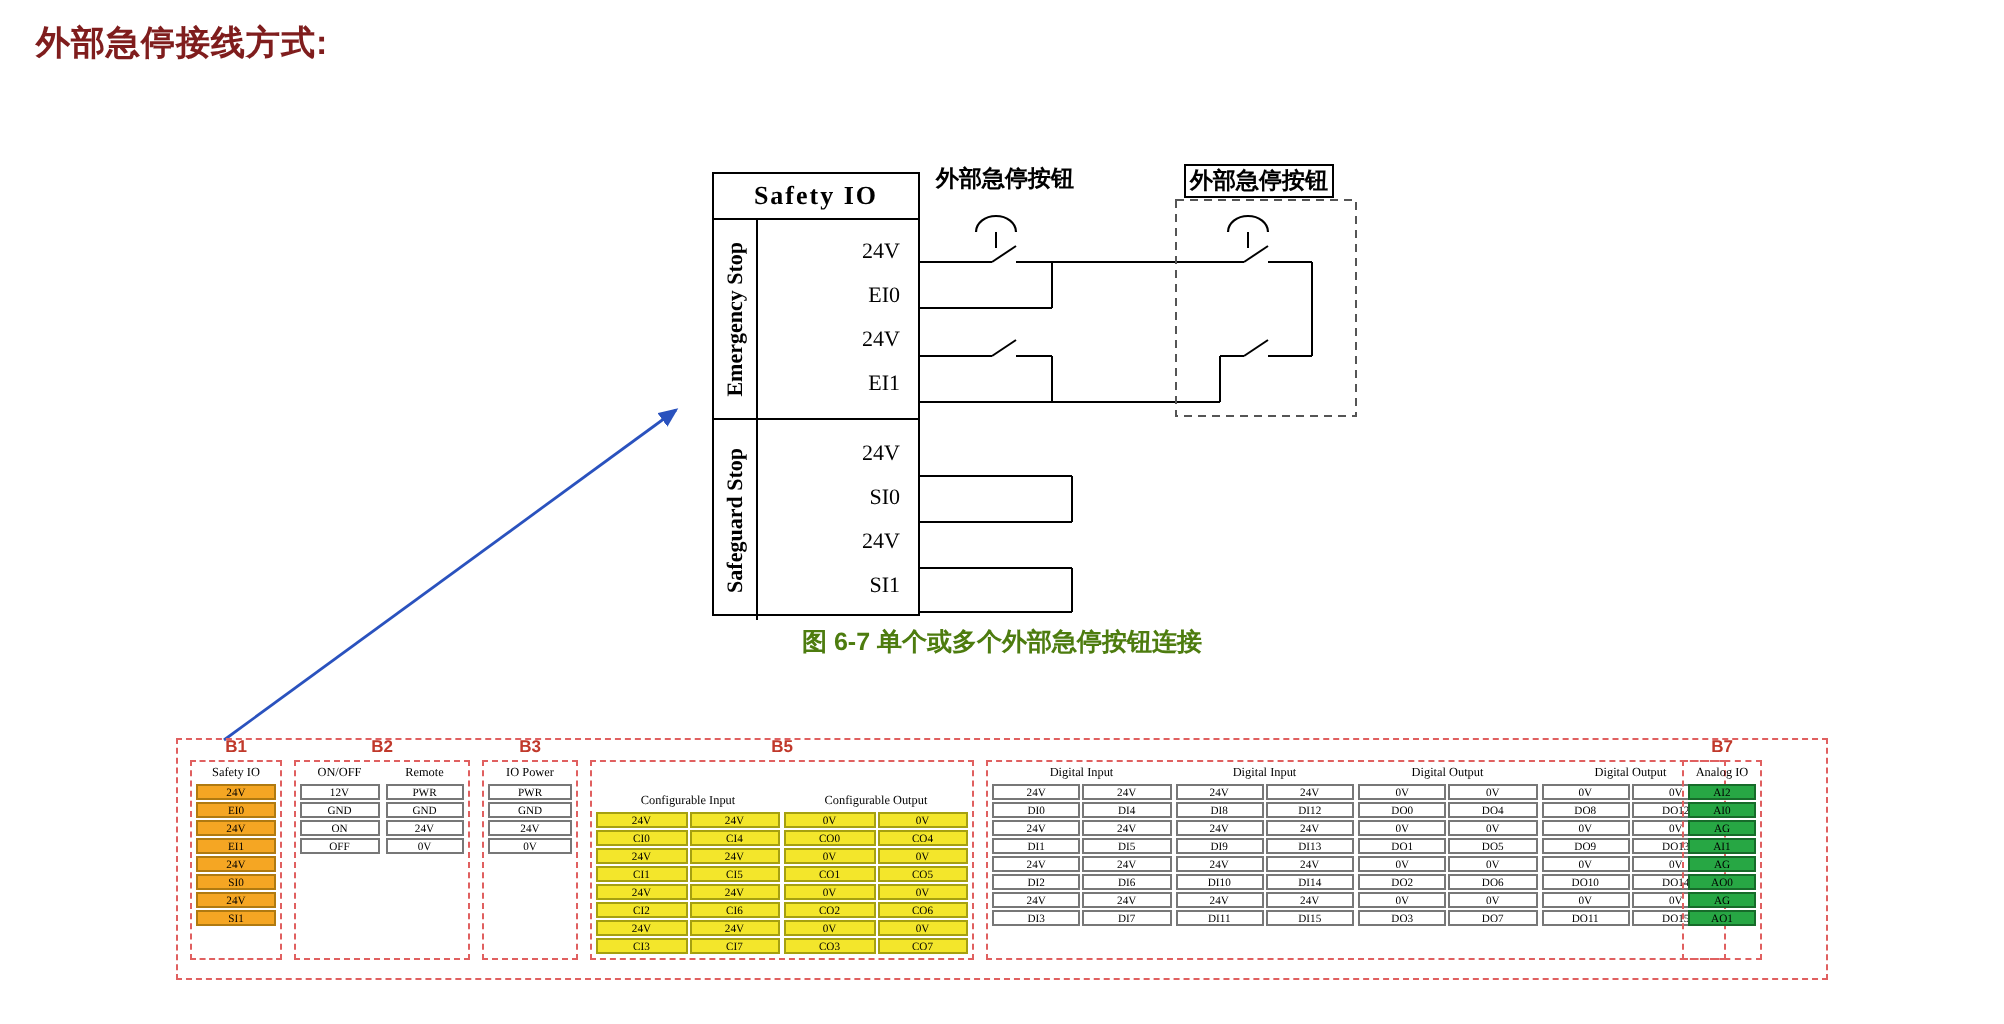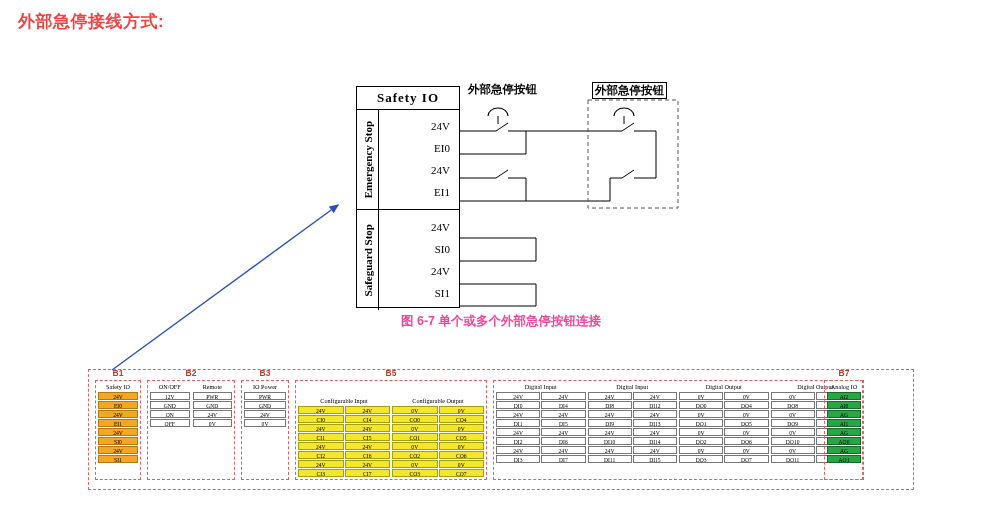--- a/index.html
+++ b/index.html
@@ -13,21 +13,21 @@
     font-family: "Liberation Sans", sans-serif;
     position: relative;
     overflow: hidden;
   }
   .page-title {
     position: absolute;
     left: 18px;
     top: 10px;
     font-size: 17px;
     font-weight: bold;
-    color: #ef4444;
+    color: #7f1d1d;
     letter-spacing: 0.5px;
   }
 
   
   .schematic {
     position: absolute;
     left: 356px;
     top: 86px;
     width: 360px;
     height: 222px;
@@ -108,21 +108,21 @@
   .btn-label.l2 { left: 236px; top: -4px; border: 1px solid #000; padding: 0 2px; }
 
   .fig-caption {
     position: absolute;
     left: 0;
     width: 1002px;
     top: 313px;
     text-align: center;
     font-size: 12.5px;
     font-weight: bold;
-    color: #ec4899;
+    color: #4d7c0f;
   }
 
   
   .panel {
     position: absolute;
     left: 88px;
     top: 369px;
     width: 826px;
     height: 121px;
     border: 1px dashed #e06060;
@@ -555,21 +555,21 @@
           <div class="cell white">DO13</div>
           <div class="cell white">0V</div>
           <div class="cell white">DO14</div>
           <div class="cell white">0V</div>
           <div class="cell white">DO15</div>
         </div>
       </div>
     </div>
   </div>
 
-  <div class="group" style="left:735px; width:40px;">
+  <div class="group" style="left:752px; width:40px;">
     <div class="group-label">B7</div>
     <div class="block" style="flex:1">
       <div class="blk-title">Analog IO</div>
       <div class="cols">
         <div class="col" style="flex:1">
           <div class="cell green">AI2</div>
           <div class="cell green">AI0</div>
           <div class="cell green">AG</div>
           <div class="cell green">AI1</div>
           <div class="cell green">AG</div>

